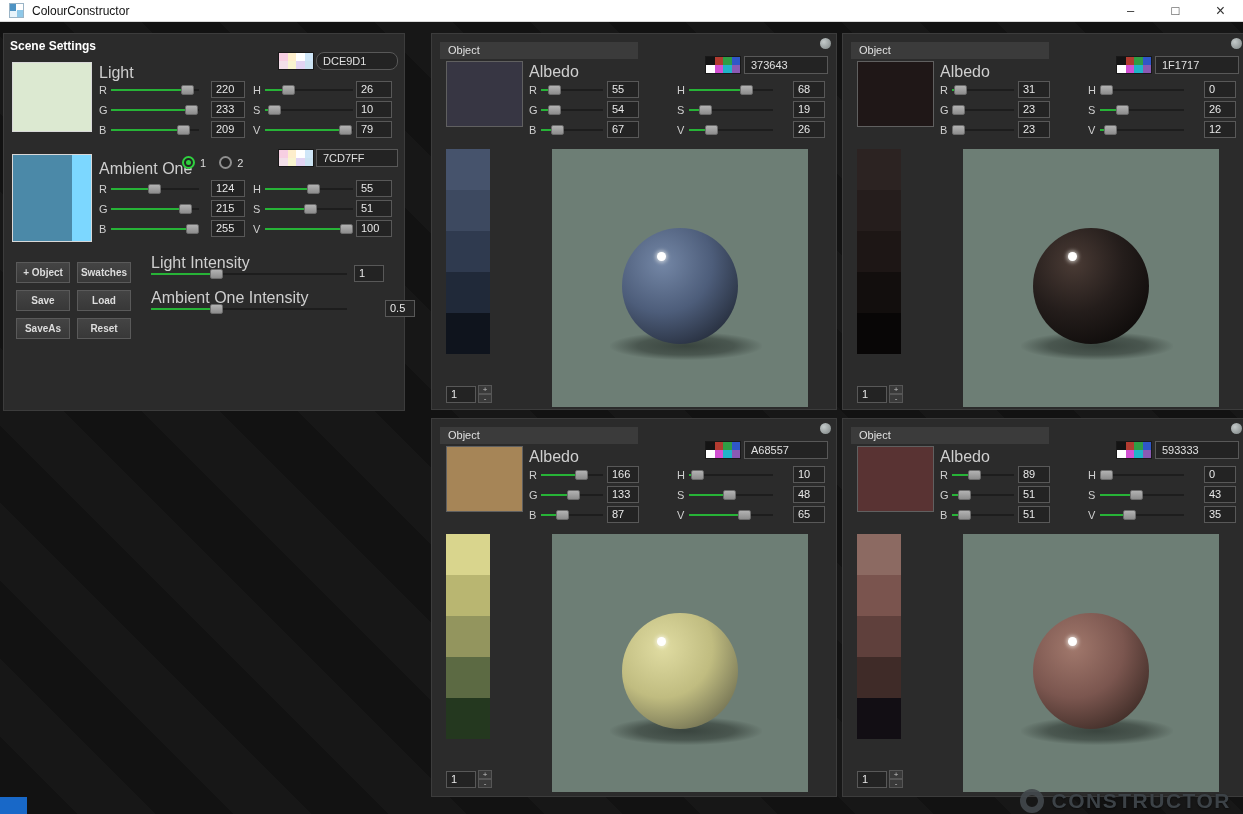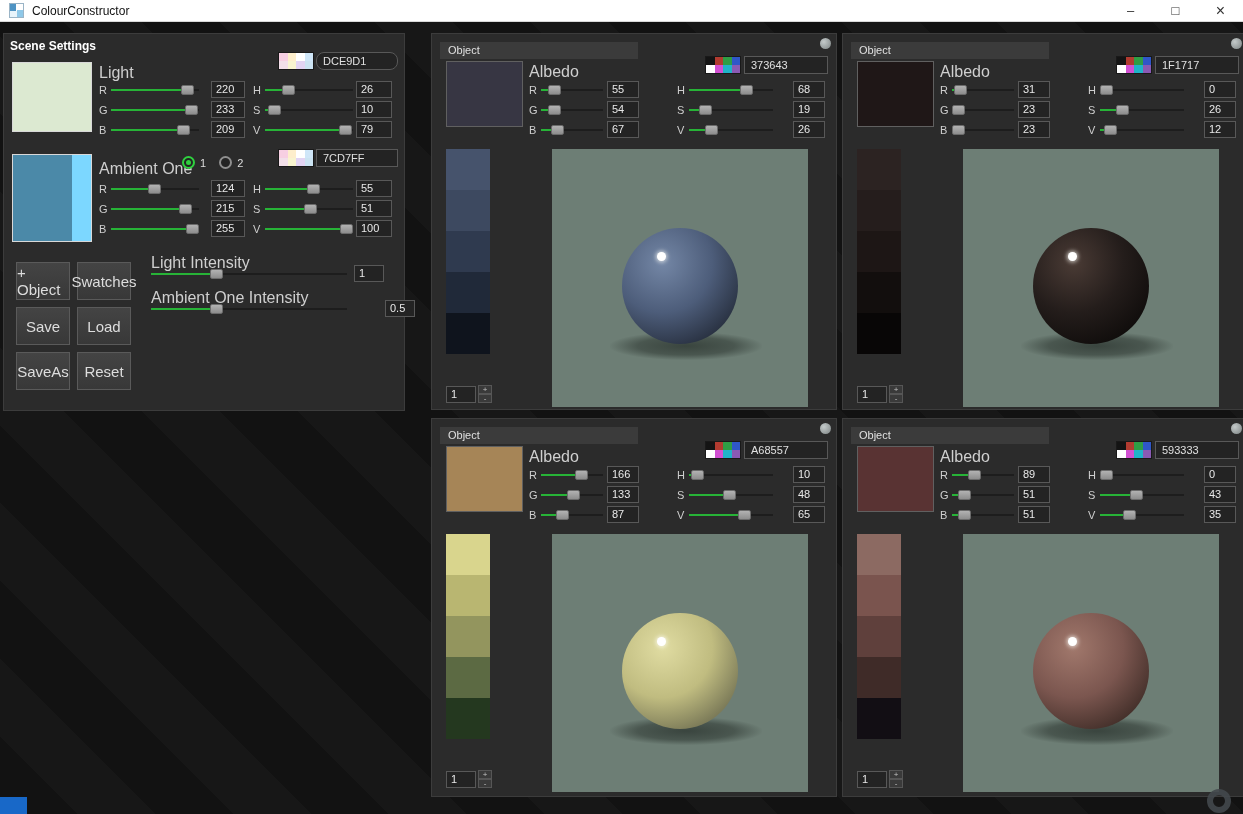--- a/index.html
+++ b/index.html
@@ -71,22 +71,22 @@
   .radio-label{font-size:11px;color:#dddddd;margin-right:8px;}
   .scene-palette-2{left:274px;top:115px;}
   .scene-hex-2{left:312px;top:115px;}
   .amb-rgb-rows{left:95px;top:146px;width:146px;}
   .amb-hsv-rows{left:249px;top:146px;width:139px;}
   .light-rgb-rows .vbox,.amb-rgb-rows .vbox{width:34px;}
   .light-hsv-rows .vbox,.amb-hsv-rows .vbox{width:36px;}
   .light-rgb-rows .slider,.amb-rgb-rows .slider{margin-right:12px;}
   .light-hsv-rows .slider,.amb-hsv-rows .slider{margin-right:3px;}
   .btn-grid{position:absolute;left:12px;top:228px;display:grid;grid-template-columns:54px 54px;gap:7px;}
-  .btn{height:38px;background:linear-gradient(180deg,#444444,#383838);border:1px solid #5a5a5a;
-    color:#dddddd;font-size:15px;display:flex;align-items:center;justify-content:center;cursor:pointer;}
+  .btn{height:21px;background:linear-gradient(180deg,#444444,#383838);border:1px solid #5a5a5a;
+    color:#dddddd;font-size:10px;display:flex;align-items:center;justify-content:center;cursor:pointer;font-weight:bold;}
   .intensity-label-1{left:147px;top:220px;}
   .intensity-slider-1{left:147px;top:233px;width:196px;}
   .intensity-box-1{position:absolute;left:350px;top:231px;width:30px;}
   .intensity-label-2{left:147px;top:255px;}
   .intensity-slider-2{left:147px;top:268px;width:196px;}
   .intensity-box-2{position:absolute;left:350px;top:266px;width:30px;margin-left:31px;}
 
   
   .obj-header-strip{position:absolute;left:8px;top:8px;width:198px;height:17px;background:#3b3b3b;
     color:#e0e0e0;font-size:11px;line-height:17px;padding-left:8px;}
@@ -733,16 +733,17 @@
             <div class="stepper-btn">+</div>
             <div class="stepper-btn">-</div>
           </div>
         </div>
       </div>
 
   </div>
 
   <div class="watermark">
     <span class="watermark-logo"></span>
+    <span class="watermark-text">CONSTRUCTOR</span>
   </div>
   <div class="corner-fragment" style="background: rgb(24, 104, 200);"></div>
 
 </div>
 
 </body></html>

